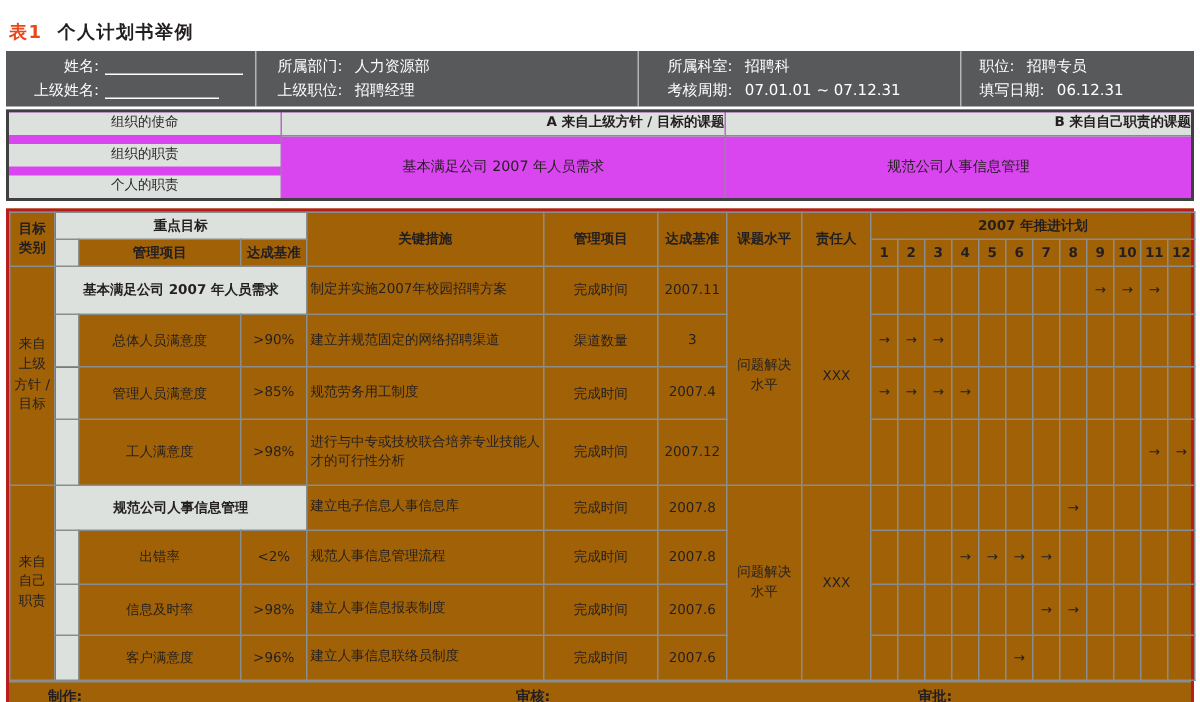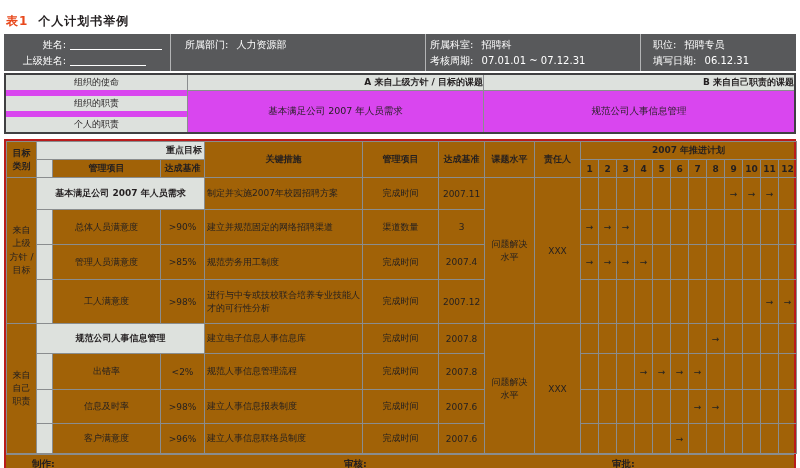--- a/index.html
+++ b/index.html
@@ -10,21 +10,21 @@
   
   .title { position:absolute; left:6px; top:1px; font-size:12px; font-weight:bold; letter-spacing:1px; }
   .title .tag { color:#e8481c; margin-right:10px; }
 
   
   .info-band { position:absolute; left:4px; top:22px; width:792px; height:37px;
     background:#58595b; color:#fff; font-size:10px; font-weight:normal; display:flex; }
   .info-col { padding-top:3px; }
   .info-col + .info-col { border-left:1px solid rgba(255,255,255,.55); }
   .info-c1 { width:166px; } .info-c2 { width:255px; padding-left:14px; }
-  .info-c3 { width:215px; padding-left:4px; } .info-c4 { flex:1; padding-left:12px; }
+  .info-c3 { width:215px; padding-left:19px; } .info-c4 { flex:1; padding-left:12px; }
   .info-line { height:16px; line-height:15px; white-space:nowrap; }
   .info-c1 .info-line { display:flex; }
   .ilabel-r { display:inline-block; width:62px; text-align:right; }
   .uline { display:inline-block; border-bottom:1px solid #fff; margin-left:4px; height:13px; }
   .uline-1 { width:92px; } .uline-2 { width:76px; }
   .ival { margin-left:5px; }
 
   
   .mission { position:absolute; left:4px; top:61px; width:792px; height:61px;
     border:2px solid #404042; display:flex; background:#d946ef; }
@@ -38,21 +38,21 @@
     background:#dde1dd; border-bottom:1px solid #8a8d8e; }
   .m-content { flex:1; display:flex; align-items:center; justify-content:center; font-size:9.5px; }
 
   
   .main { position:absolute; left:4px; top:127px; width:792px; height:335px;
     border:2px solid #b91c1c; background:#a16207; }
   table.t { width:100%; table-layout:fixed; border-collapse:collapse; }
   .t th, .t td { border:1px solid #8a8d8e; font-size:9px; vertical-align:middle;
     overflow:hidden; padding:1px 2px; }
   .t th { font-weight:bold; }
-  .gray { background:#dde1dd;text-align:right; }
+  .gray { background:#dde1dd; }
   .goal { background:#dde1dd; font-weight:bold; text-align:center; }
   .strip { background:#dde1dd; }
   .cat { text-align:center; white-space:pre-line; line-height:1.45; }
   .measure { text-align:left; padding:2px 6px; line-height:1.35; }
   .ctr { text-align:center; }
   .pre { white-space:pre-line; line-height:1.4; }
   .mh { font-weight:normal; font-size:8.5px; text-align:center; padding:0; }
   .month { text-align:center; padding:0; font-size:9px; color:#222; }
 
   
@@ -79,20 +79,24 @@
       </div>
       <div class="info-line">
         <span class="ilabel-r">上级姓名:</span>
         <span class="uline uline-2"></span>
       </div>
     </div>
     <div class="info-col info-c2">
       <div class="info-line">
         <span>所属部门:</span>
         <span class="ival">人力资源部</span>
+      </div>
+      <div class="info-line">
+        <span>上级职位:</span>
+        <span class="ival">招聘经理</span>
       </div>
     </div>
     <div class="info-col info-c3">
       <div class="info-line">
         <span>所属科室:</span>
         <span class="ival">招聘科</span>
       </div>
       <div class="info-line">
         <span>考核周期:</span>
         <span class="ival">07.01.01 ~ 07.12.31</span>

